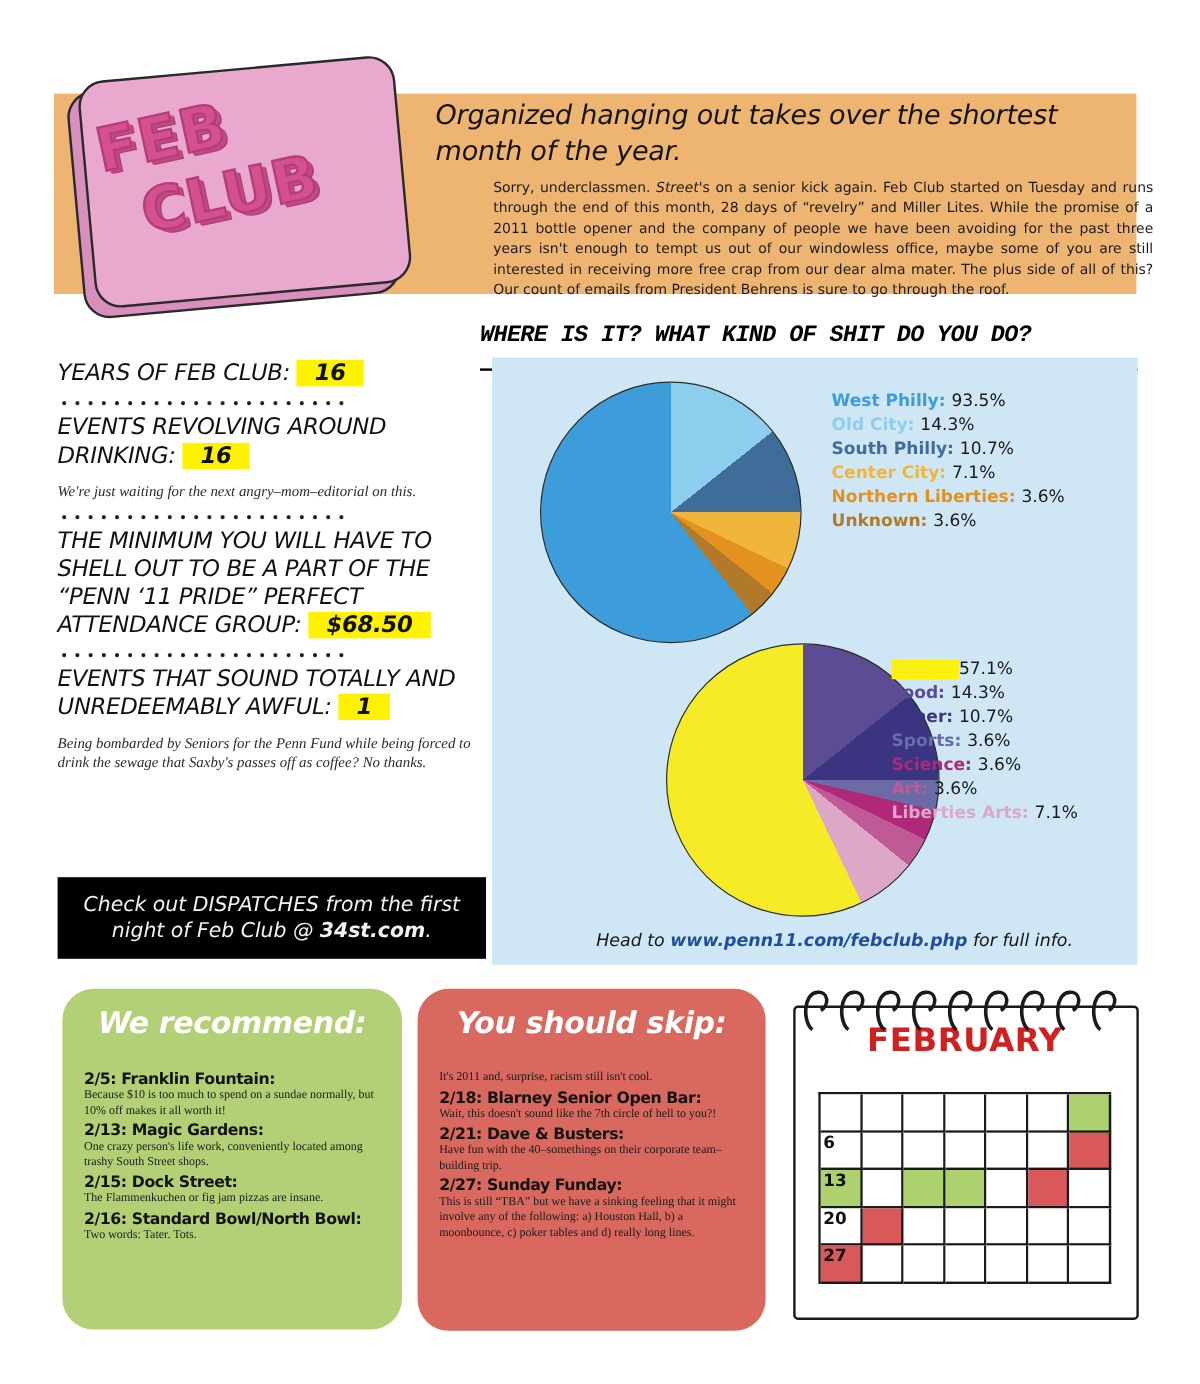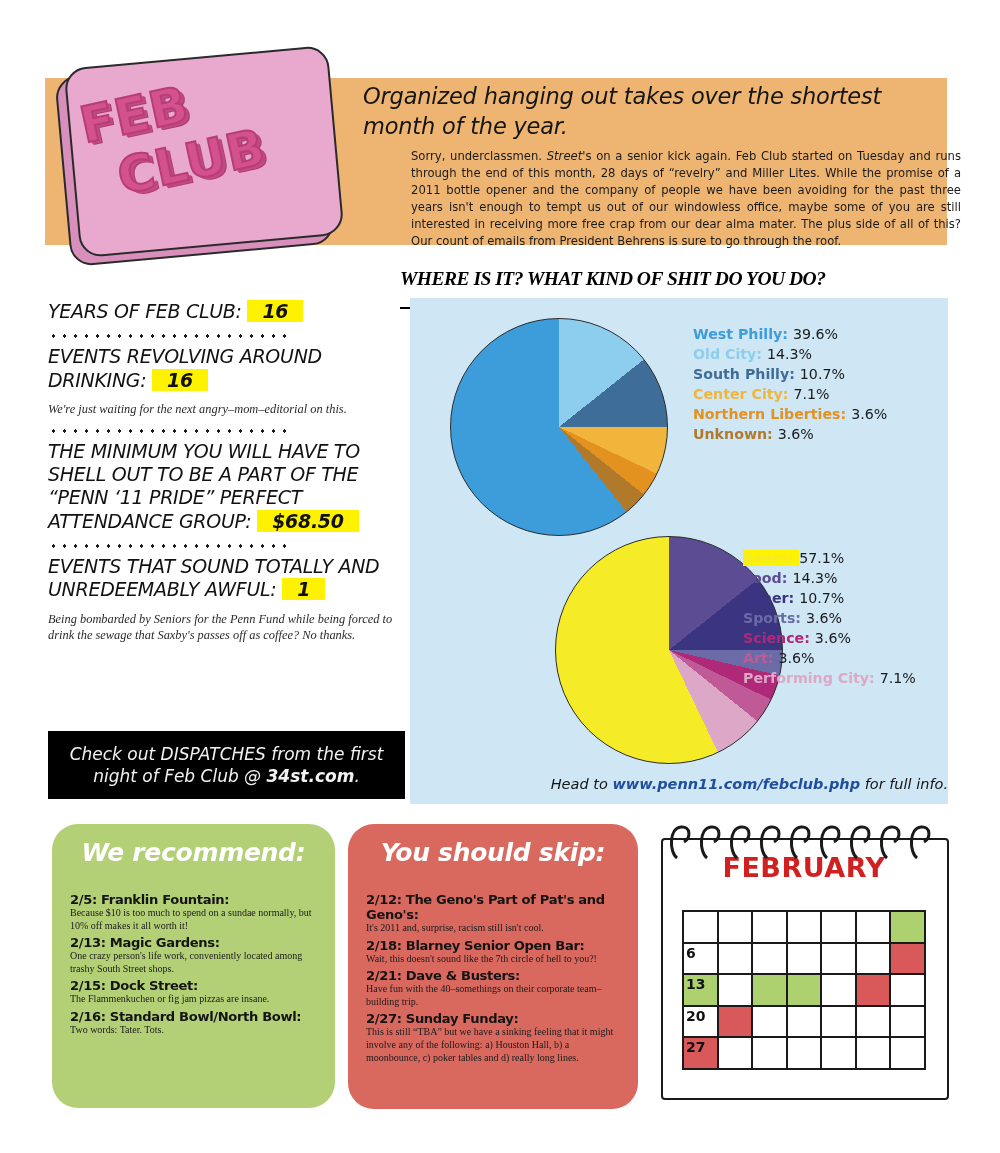--- a/index.html
+++ b/index.html
@@ -123,21 +123,21 @@
     font-size: 17px;
     line-height: 1.3;
     color: #f2f2f2;
   }
   #dispatch-banner .bold { font-weight: bold; }
 
   
   #chart-title {
     position: absolute; left: 400px; top: 268px;
     width: 548px;
-    font-family: Liberation Serif, serif;
+    font-family: Liberation Mono, monospace;
     font-style: italic; font-weight: bold;
     font-size: 19.5px;
     letter-spacing: -0.5px;
     color: #000;
     border-bottom: 2.5px solid #000;
     padding-bottom: 17px;
   }
   #chart-panel {
     position: absolute; left: 410px; top: 298px;
     width: 538px; height: 506px;
@@ -160,21 +160,21 @@
     white-space: nowrap;
   }
   #legend1 { left: 283px; top: 26px; }
   #legend2 { left: 333px; top: 250px; }
   .legend .lbl { font-weight: bold; }
   .legend .val { color: #1a1a1a; }
   .legend .lbl-beers { background: #fff200; }
 
   #chart-footer {
     position: absolute; left: 0; right: 0; bottom: 12px;
-    text-align: right;
+    text-align: center;
     font-family: "DejaVu Sans", sans-serif;
     font-style: italic;
     font-size: 14.5px;
     color: #151515;
     padding-left: 33px;
   }
   #chart-footer .url { color: #1f4f9c; font-weight: bold; }
 
   
   .rec-box {
@@ -319,37 +319,37 @@
     <span>night of Feb Club @ </span><span class="bold">34st.com</span><span>.</span>
   </div>
 </div>
 
 <div id="chart-title">WHERE IS IT?  WHAT KIND OF SHIT DO YOU DO?</div>
 
 <div id="chart-panel">
 
   <div id="pie1" class="pie" style="background: conic-gradient(rgb(141, 205, 238) 0deg, rgb(141, 205, 238) 51.48deg, rgb(63, 109, 153) 51.48deg, rgb(63, 109, 153) 90deg, rgb(241, 181, 60) 90deg, rgb(241, 181, 60) 115.56deg, rgb(228, 146, 31) 115.56deg, rgb(228, 146, 31) 128.52deg, rgb(176, 122, 42) 128.52deg, rgb(176, 122, 42) 141.48deg, rgb(61, 157, 219) 141.48deg, rgb(61, 157, 219) 360deg);"></div>
   <div id="legend1" class="legend">
-      <div><span class="lbl" style="color: rgb(61, 157, 219);">West Philly: </span><span class="val">39.6%</span></div>
+      <div><span class="lbl" style="color: rgb(61, 157, 219);">West Philly: </span><span class="val">93.5%</span></div>
       <div><span class="lbl" style="color: rgb(141, 205, 238);">Old City: </span><span class="val">14.3%</span></div>
       <div><span class="lbl" style="color: rgb(63, 109, 153);">South Philly: </span><span class="val">10.7%</span></div>
       <div><span class="lbl" style="color: rgb(241, 181, 60);">Center City: </span><span class="val">7.1%</span></div>
       <div><span class="lbl" style="color: rgb(228, 146, 31);">Northern Liberties: </span><span class="val">3.6%</span></div>
       <div><span class="lbl" style="color: rgb(176, 122, 42);">Unknown: </span><span class="val">3.6%</span></div>
     </div>
 
   <div id="pie2" class="pie" style="background: conic-gradient(rgb(91, 76, 147) 0deg, rgb(91, 76, 147) 51.48deg, rgb(59, 52, 128) 51.48deg, rgb(59, 52, 128) 90deg, rgb(107, 107, 168) 90deg, rgb(107, 107, 168) 102.96deg, rgb(176, 40, 120) 102.96deg, rgb(176, 40, 120) 115.92deg, rgb(192, 90, 150) 115.92deg, rgb(192, 90, 150) 128.88deg, rgb(221, 168, 200) 128.88deg, rgb(221, 168, 200) 154.44deg, rgb(245, 236, 39) 154.44deg, rgb(245, 236, 39) 360deg);"></div>
   <div id="legend2" class="legend">
       <div><span class="lbl lbl-beers" style="color: rgb(245, 236, 39);">Beers: </span><span class="val">57.1%</span></div>
       <div><span class="lbl" style="color: rgb(91, 76, 147);">Food: </span><span class="val">14.3%</span></div>
       <div><span class="lbl" style="color: rgb(59, 52, 128);">Other: </span><span class="val">10.7%</span></div>
       <div><span class="lbl" style="color: rgb(107, 107, 168);">Sports: </span><span class="val">3.6%</span></div>
       <div><span class="lbl" style="color: rgb(176, 40, 120);">Science: </span><span class="val">3.6%</span></div>
       <div><span class="lbl" style="color: rgb(192, 90, 150);">Art: </span><span class="val">3.6%</span></div>
-      <div><span class="lbl" style="color: rgb(221, 168, 200);">Performing City: </span><span class="val">7.1%</span></div>
+      <div><span class="lbl" style="color: rgb(221, 168, 200);">Liberties Arts: </span><span class="val">7.1%</span></div>
     </div>
 
   <div id="chart-footer">
     <span>Head to </span><span class="url">www.penn11.com/febclub.php</span><span> for full info.</span>
   </div>
 </div>
 
 <div id="box-green" class="rec-box">
   <div class="box-title">We recommend:</div>
   <div id="rec-list">
@@ -360,21 +360,20 @@
       <div class="item-head">2/15: Dock Street:</div>
       <div class="item-body">The Flammenkuchen or fig jam pizzas are insane.</div>
       <div class="item-head">2/16: Standard Bowl/North Bowl:</div>
       <div class="item-body">Two words: Tater. Tots.</div>
     </div>
 </div>
 
 <div id="box-red" class="rec-box">
   <div class="box-title">You should skip:</div>
   <div id="skip-list">
-      <div class="item-head">2/12: The Geno's Part of Pat's and Geno's:</div>
       <div class="item-body">It's 2011 and, surprise, racism still isn't cool.</div>
       <div class="item-head">2/18: Blarney Senior Open Bar:</div>
       <div class="item-body">Wait, this doesn't sound like the 7th circle of hell to you?!</div>
       <div class="item-head">2/21: Dave &amp; Busters:</div>
       <div class="item-body">Have fun with the 40–somethings on their corporate team–building trip.</div>
       <div class="item-head">2/27: Sunday Funday:</div>
       <div class="item-body">This is still “TBA” but we have a sinking feeling that it might involve any of the following: a) Houston Hall, b) a moonbounce, c) poker tables and d) really long lines.</div>
     </div>
 </div>
 

